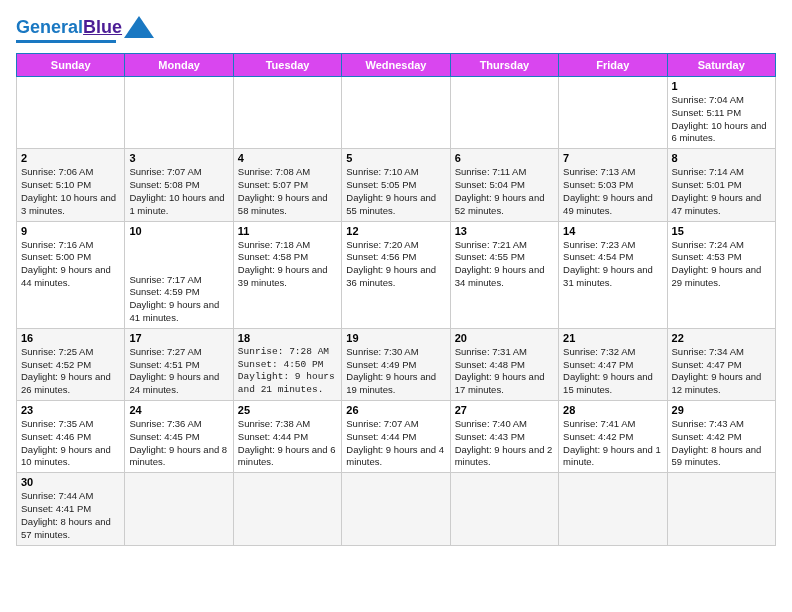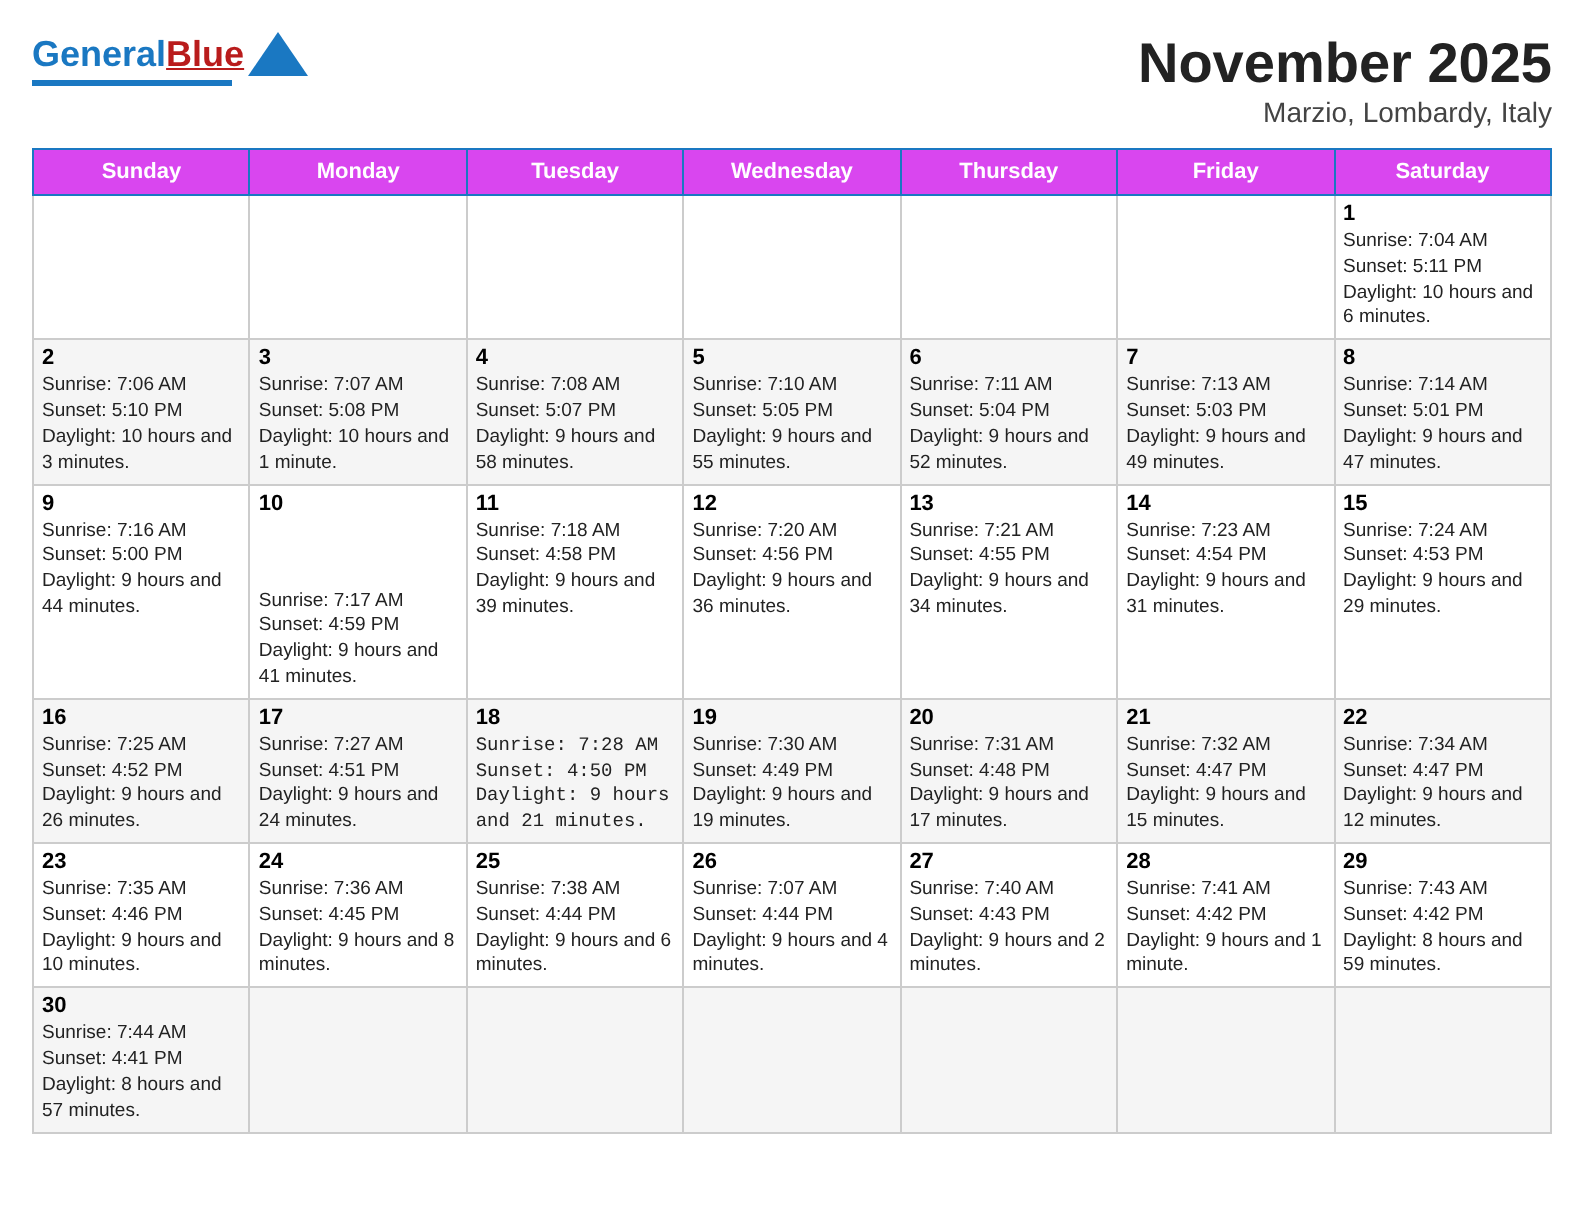--- a/index.html
+++ b/index.html
@@ -66,30 +66,26 @@
     tbody tr:nth-child(odd) td { background: #fff; }
     tbody tr:nth-child(even) td { background: #f5f5f5; }
     td.empty { background: #f0f0f0; }
   </style>
 </head>
 <body>
 
 <div class="header">
   <div class="logo">
     <div style="display:flex;align-items:center;">
-      <span class="logo-text"><span>General</span><span style="color:#b91c1c;text-decoration:underline;">Blue</span></span>
+      <span class="logo-text"><span>General</span><span style="color:#4c1d95;text-decoration:underline;">Blue</span></span>
       <svg width="30" height="22" viewBox="0 0 30 22" style="margin-left:2px;">
         <polygon points="0,22 15,0 30,22" fill="#1a78c2"></polygon>
       </svg>
     </div>
     <div style="width:100px;height:3px;background:#1a78c2;margin-top:2px;"></div>
-  </div>
-  <div class="title-block">
-    <h1>November 2025</h1>
-    <h2>Marzio, Lombardy, Italy</h2>
   </div>
 </div>
 
 <table>
   <thead>
     <tr>
     <th>Sunday</th>
         <th>Monday</th>
         <th>Tuesday</th>
         <th>Wednesday</th>

